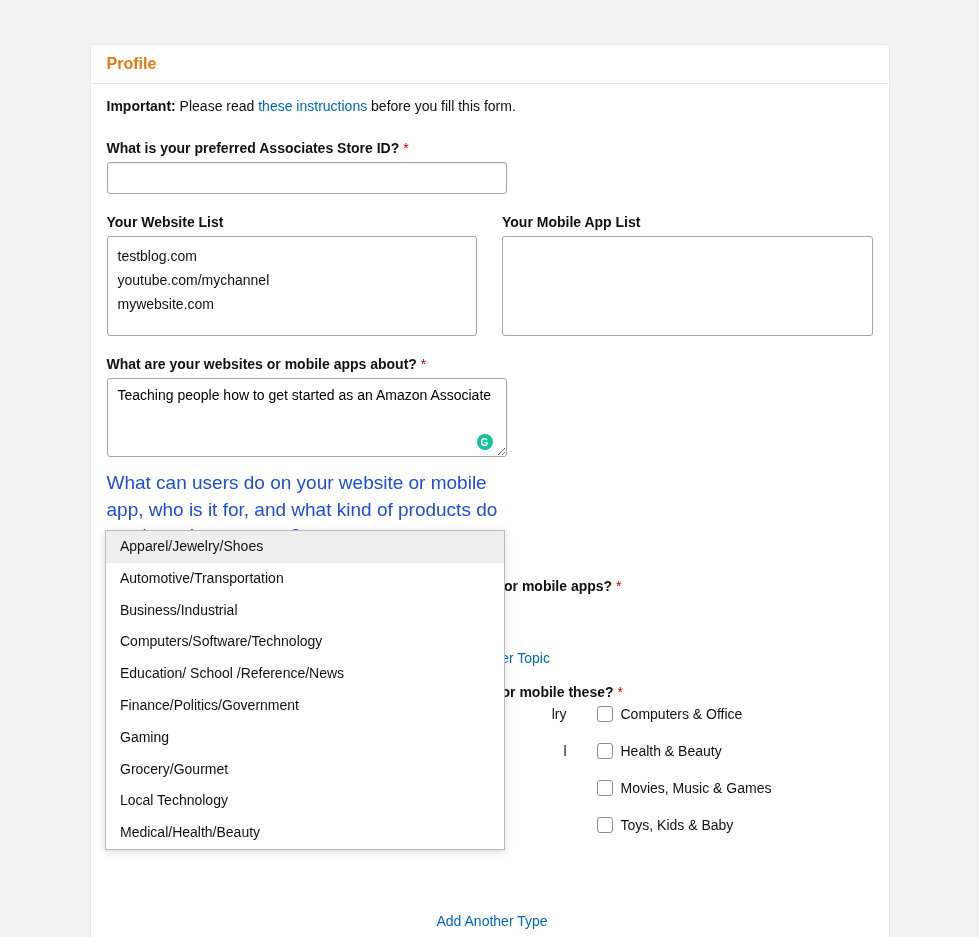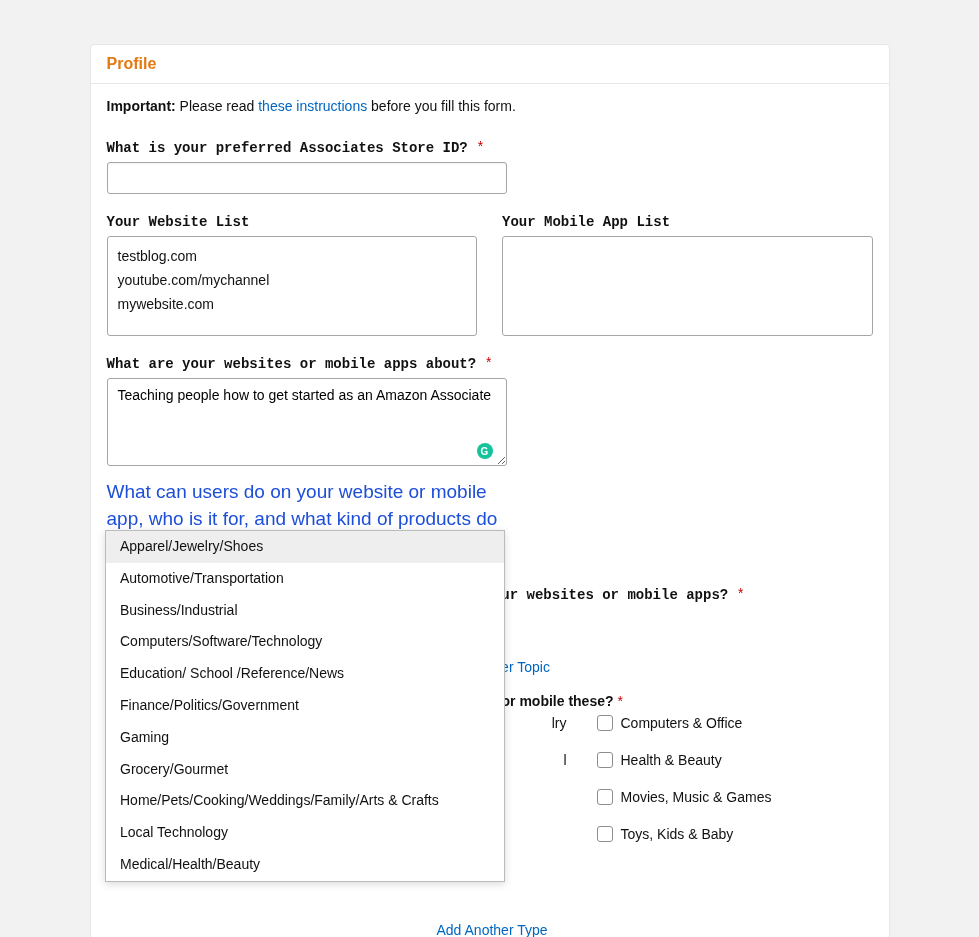--- a/index.html
+++ b/index.html
@@ -36,21 +36,20 @@
     color: #111;
     margin-bottom: 26px;
   }
   .important-line .bold { font-weight: bold; }
   .important-line a { color: #0066c0; text-decoration: none; }
   .field-label {
     font-weight: bold;
     font-size: 14px;
     margin-bottom: 6px;
     display: block;
-    font-family: Liberation Mono, monospace;
   }
   .req { color: #c40000; font-weight: normal; }
   .text-input {
     width: 400px;
     height: 32px;
     border: 1px solid #a6a6a6;
     border-radius: 3px;
     padding: 4px 8px;
     font-size: 14px;
     box-shadow: 0 1px 2px rgba(0,0,0,0.05) inset;
@@ -65,21 +64,21 @@
     border: 1px solid #a6a6a6;
     border-radius: 3px;
     height: 100px;
     padding: 8px 10px;
     font-size: 14px;
     line-height: 1.7;
   }
   .textarea-wrap { position: relative; width: 400px; }
   .textarea {
     width: 400px;
-    height: 88px;
+    height: 79px;
     border: 1px solid #a6a6a6;
     border-radius: 3px;
     padding: 8px 10px;
     font-size: 14px;
     font-family: inherit;
     resize: both;
   }
   .grammarly {
     position: absolute;
     right: 14px;
@@ -269,16 +268,15 @@
 
 <div class="dropdown-menu" id="topic-dropdown">
     <div class="dropdown-item highlight">Apparel/Jewelry/Shoes</div>
     <div class="dropdown-item">Automotive/Transportation</div>
     <div class="dropdown-item">Business/Industrial</div>
     <div class="dropdown-item">Computers/Software/Technology</div>
     <div class="dropdown-item">Education/ School /Reference/News</div>
     <div class="dropdown-item">Finance/Politics/Government</div>
     <div class="dropdown-item">Gaming</div>
     <div class="dropdown-item">Grocery/Gourmet</div>
-    <div class="dropdown-item">Home/Pets/Cooking/Weddings/Family/Arts &amp; Crafts</div>
     <div class="dropdown-item">Local Technology</div>
     <div class="dropdown-item">Medical/Health/Beauty</div>
   </div>
 
 </body></html>

